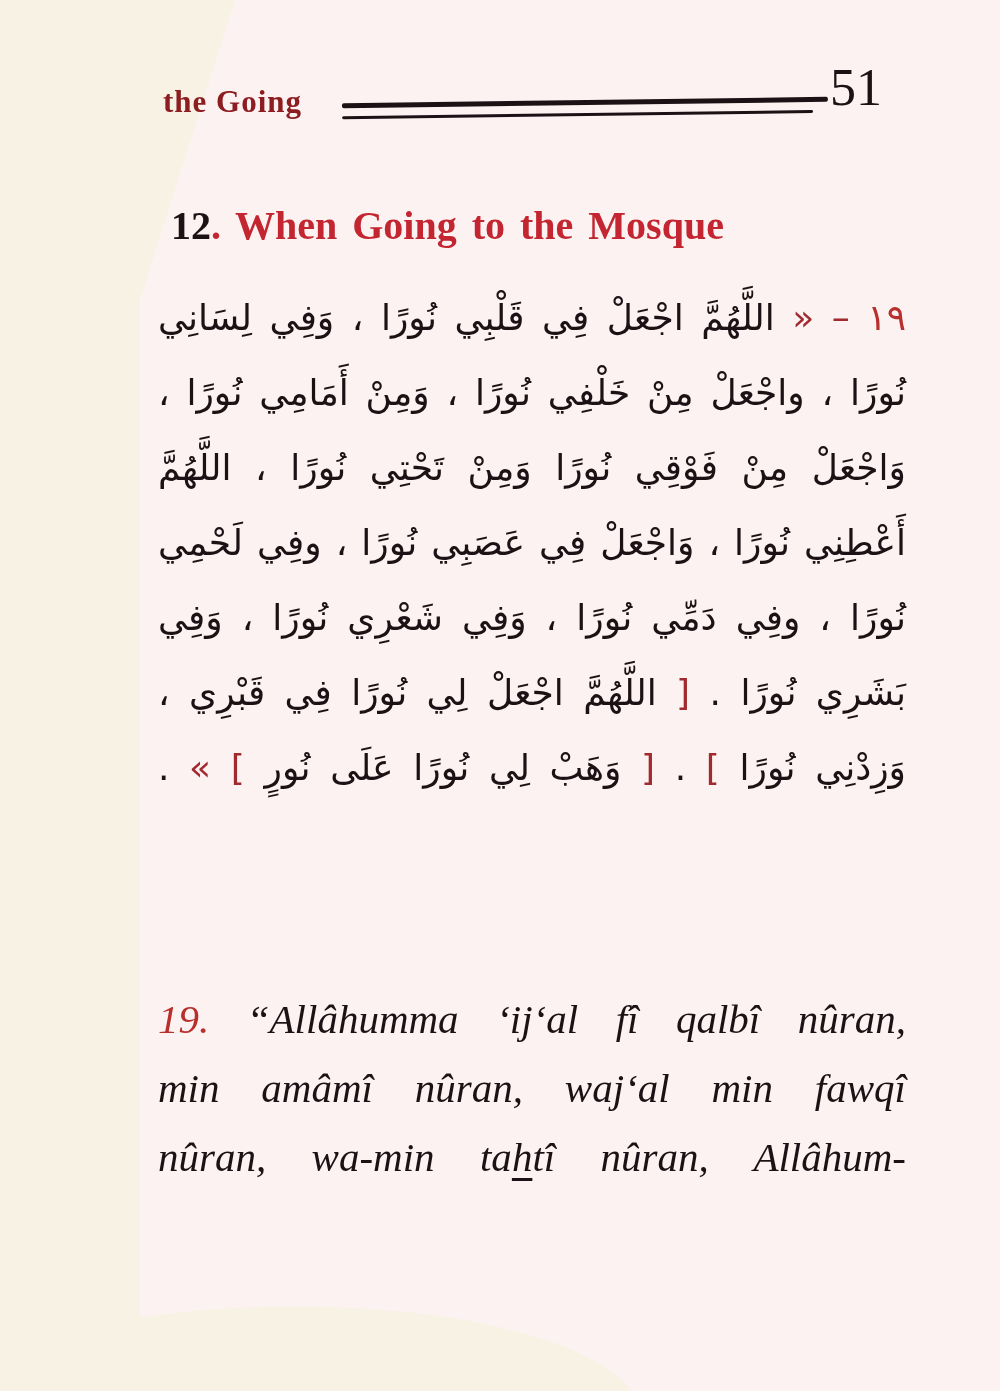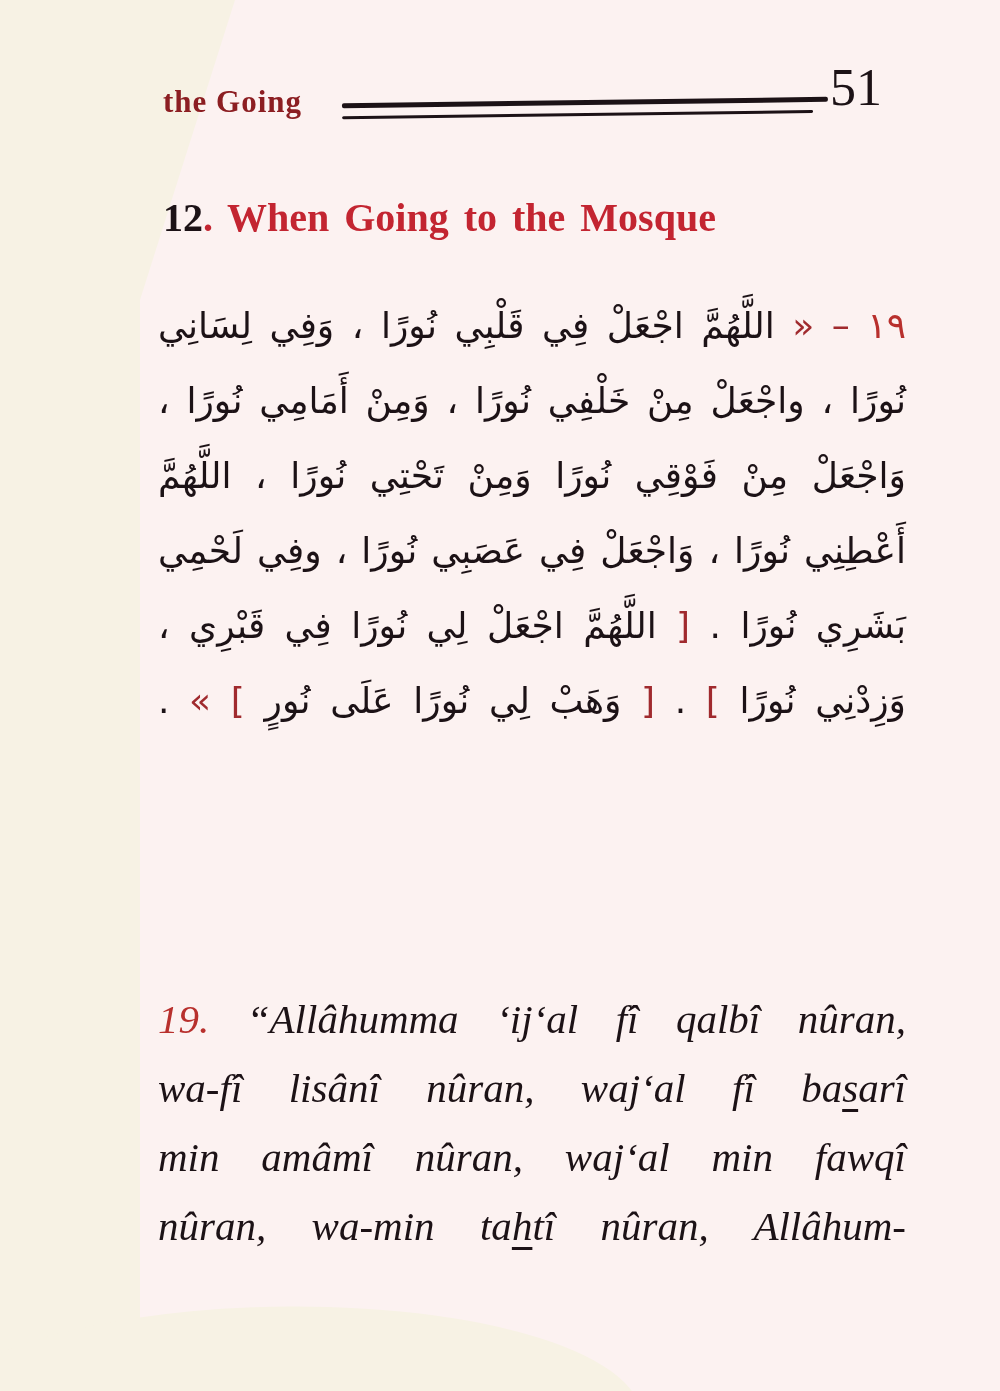--- a/index.html
+++ b/index.html
@@ -60,32 +60,32 @@
     position: absolute;
     left: 830px;
     top: 58px;
     font-size: 52px;
     color: var(--ink, #1c1216);
   }
   .section-title {
     position: absolute;
     left: 163px;
     top: 194px;
-    margin: 0;
+    margin: 8px;
     font-size: 40px;
     font-weight: 700;
     white-space: nowrap;
   }
   .section-title .num { color: var(--ink, #1c1216); }
   .section-title .dot { color: var(--title_red, #c32531); }
   .section-title .ttl { color: var(--title_red, #c32531); margin-left: 14px; word-spacing: 5px; }
   .arabic {
     position: absolute;
     left: 158px;
-    top: 288px;
+    top: 280px;
     width: 748px;
     direction: rtl;
     font-family: "DejaVu Sans", sans-serif;
     font-size: 36px;
     color: var(--ink, #1c1216);
   }
   .arabic .tline {
     line-height: 75px;
     height: 75px;
     text-align: justify;
@@ -133,22 +133,22 @@
 
 <span class="page-number">51</span>
 
 <h1 class="section-title"><span class="num">12</span><span class="dot">.</span><span class="ttl">When Going to the Mosque</span></h1>
 
 <div class="arabic">
     <div class="tline"><span class="num">١٩ </span><span class="red">– « </span><span>اللَّهُمَّ اجْعَلْ فِي قَلْبِي نُورًا ، وَفِي لِسَانِي</span></div>
     <div class="tline"><span>نُورًا ، واجْعَلْ مِنْ خَلْفِي نُورًا ، وَمِنْ أَمَامِي نُورًا ،</span></div>
     <div class="tline"><span>وَاجْعَلْ مِنْ فَوْقِي نُورًا وَمِنْ تَحْتِي نُورًا ، اللَّهُمَّ</span></div>
     <div class="tline"><span>أَعْطِنِي نُورًا ، وَاجْعَلْ فِي عَصَبِي نُورًا ، وفِي لَحْمِي</span></div>
+    <div class="tline"><span>نُورًا ، وفِي دَمِّي نُورًا ، وَفِي شَعْرِي نُورًا ، وَفِي</span></div>
     <div class="tline"><span>بَشَرِي نُورًا . </span><span class="red">[</span><span> اللَّهُمَّ اجْعَلْ لِي نُورًا فِي قَبْرِي ،</span></div>
     <div class="tline"><span>وَزِدْنِي نُورًا </span><span class="red">]</span><span> . </span><span class="red">[</span><span> وَهَبْ لِي نُورًا عَلَى نُورٍ </span><span class="red">]</span><span class="red"> »</span><span> .</span></div>
   </div>
 
 <div class="translit">
     <div class="tline"><span class="num">19.</span><span> “Allâhumma ‘ij‘al fî qalbî nûran,</span></div>
-    <div class="tline"><span>wa-fî lisânî nûran, waj‘al fî ba</span><span class="ul">s</span><span>arî</span></div>
     <div class="tline"><span>min amâmî nûran, waj‘al min fawqî</span></div>
     <div class="tline"><span>nûran, wa-min ta</span><span class="ul">h</span><span>tî nûran, Allâhum-</span></div>
   </div>
 
 </body></html>

